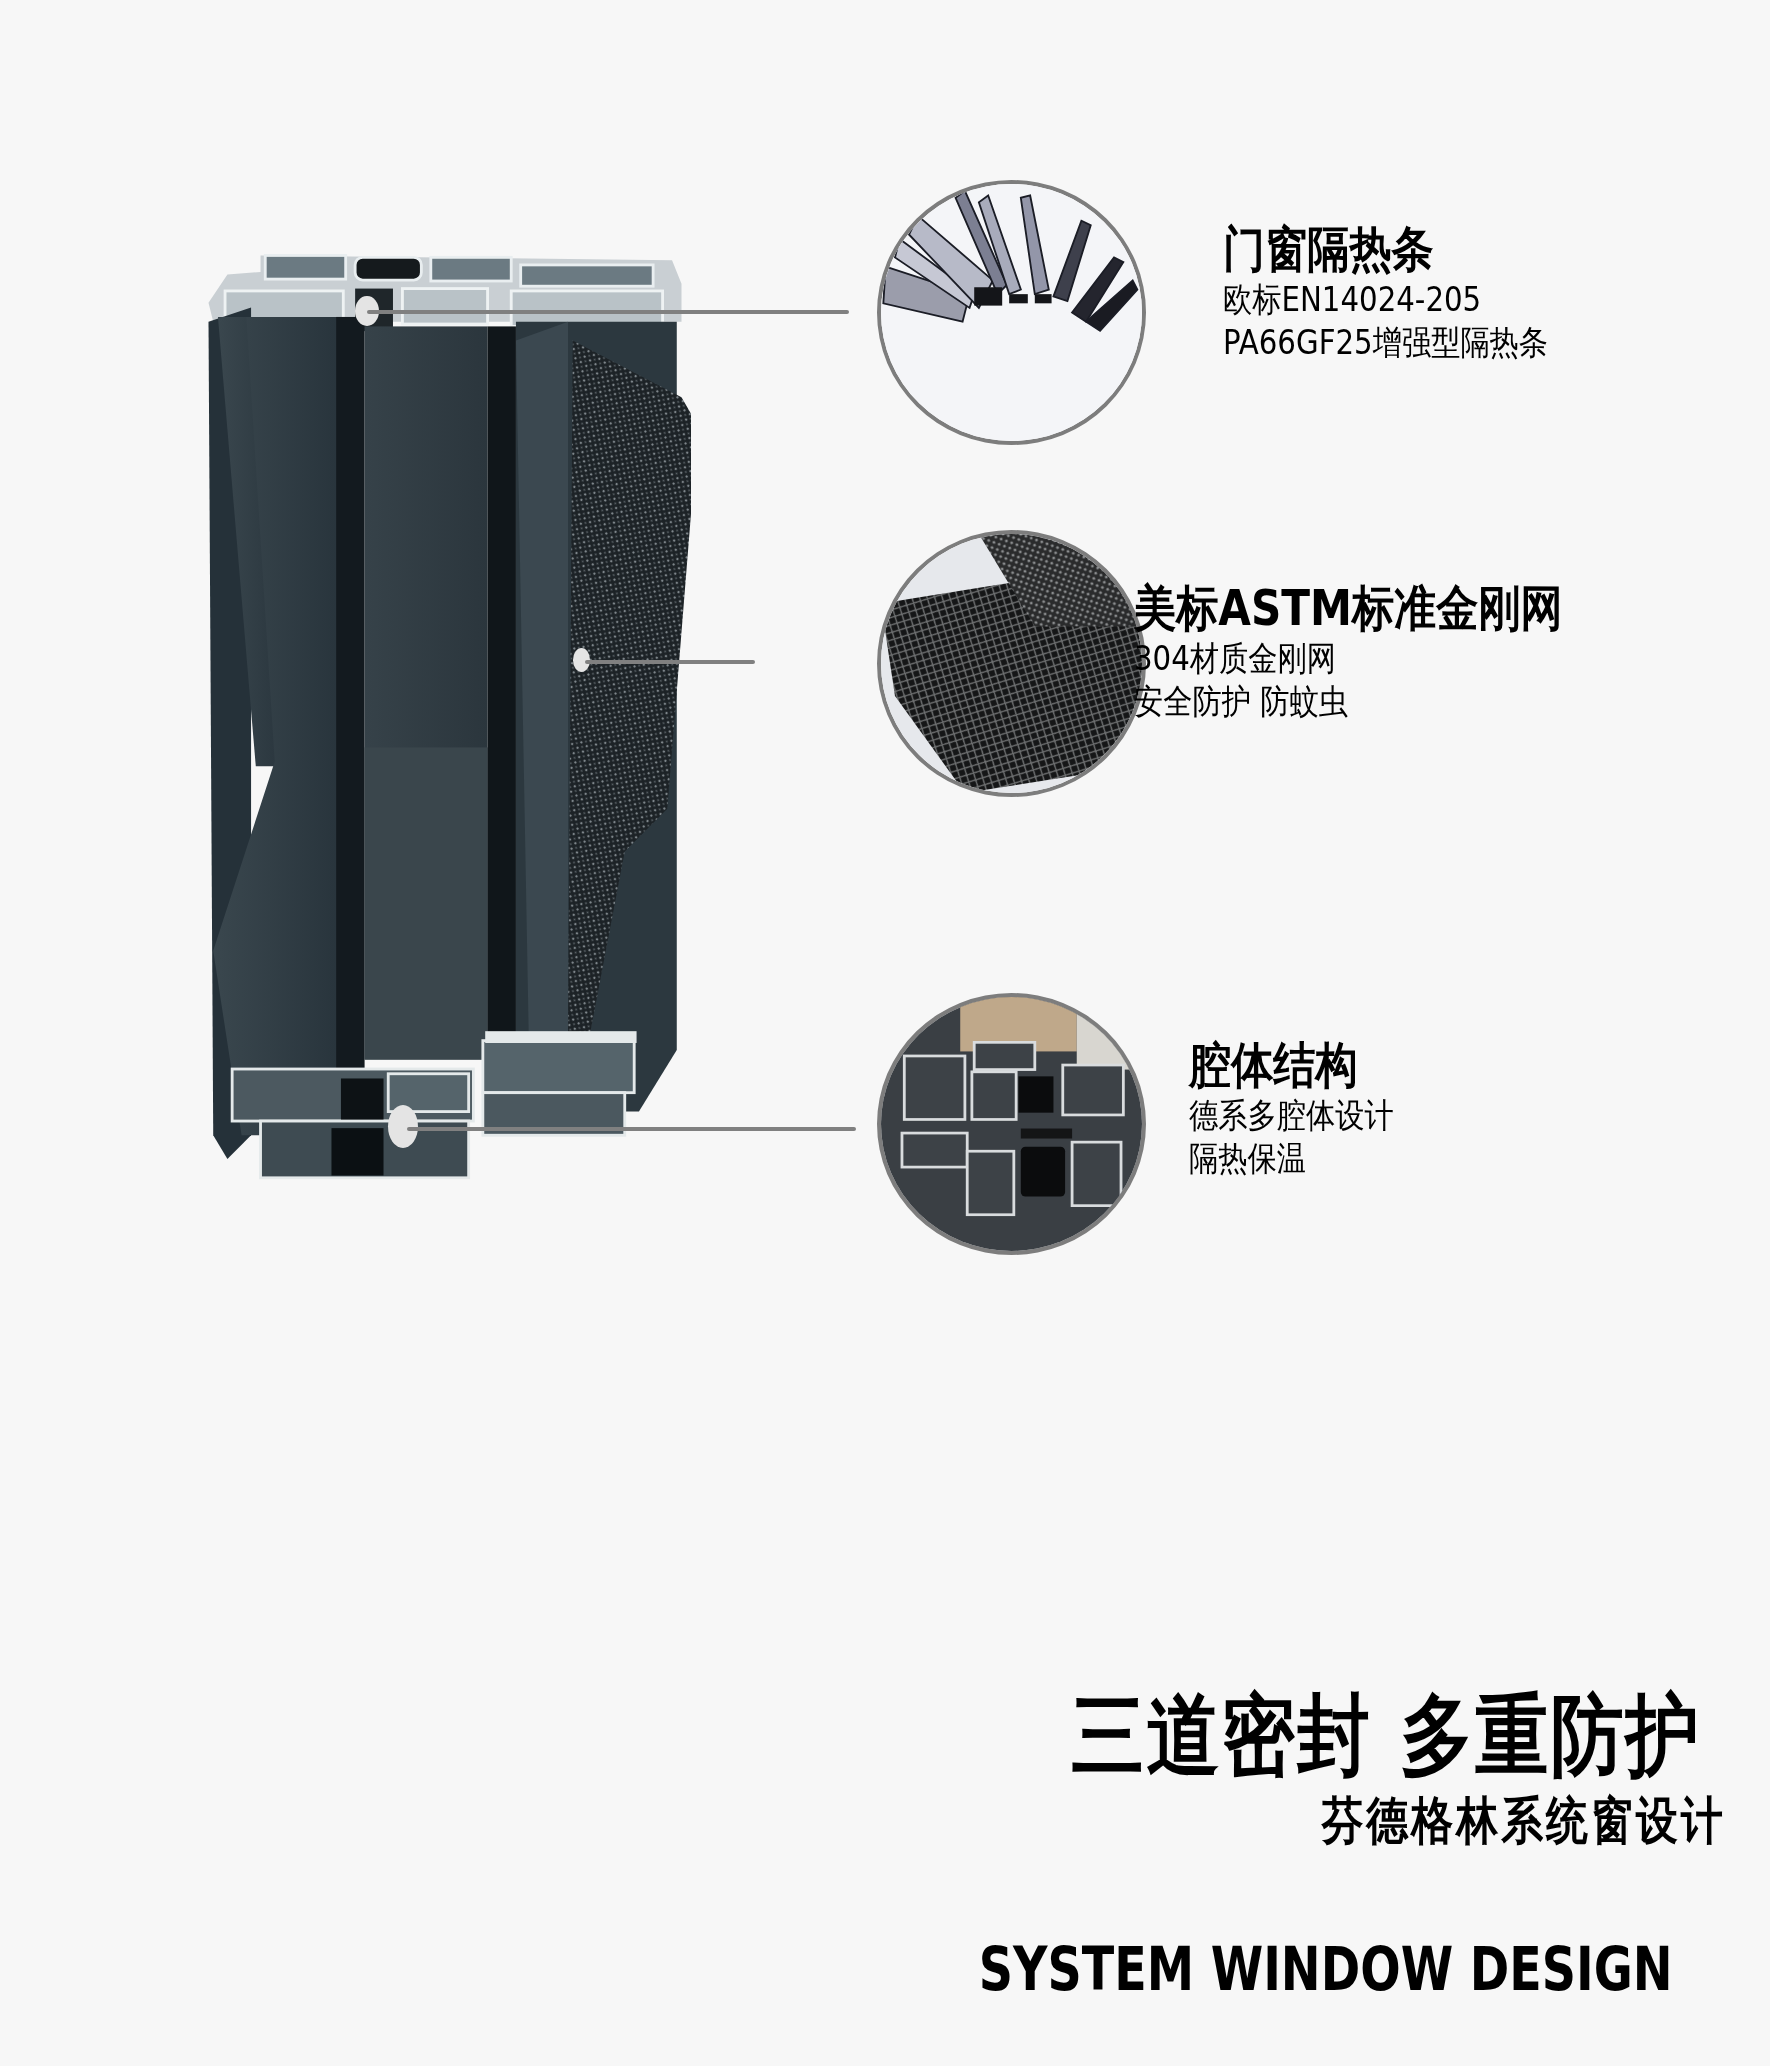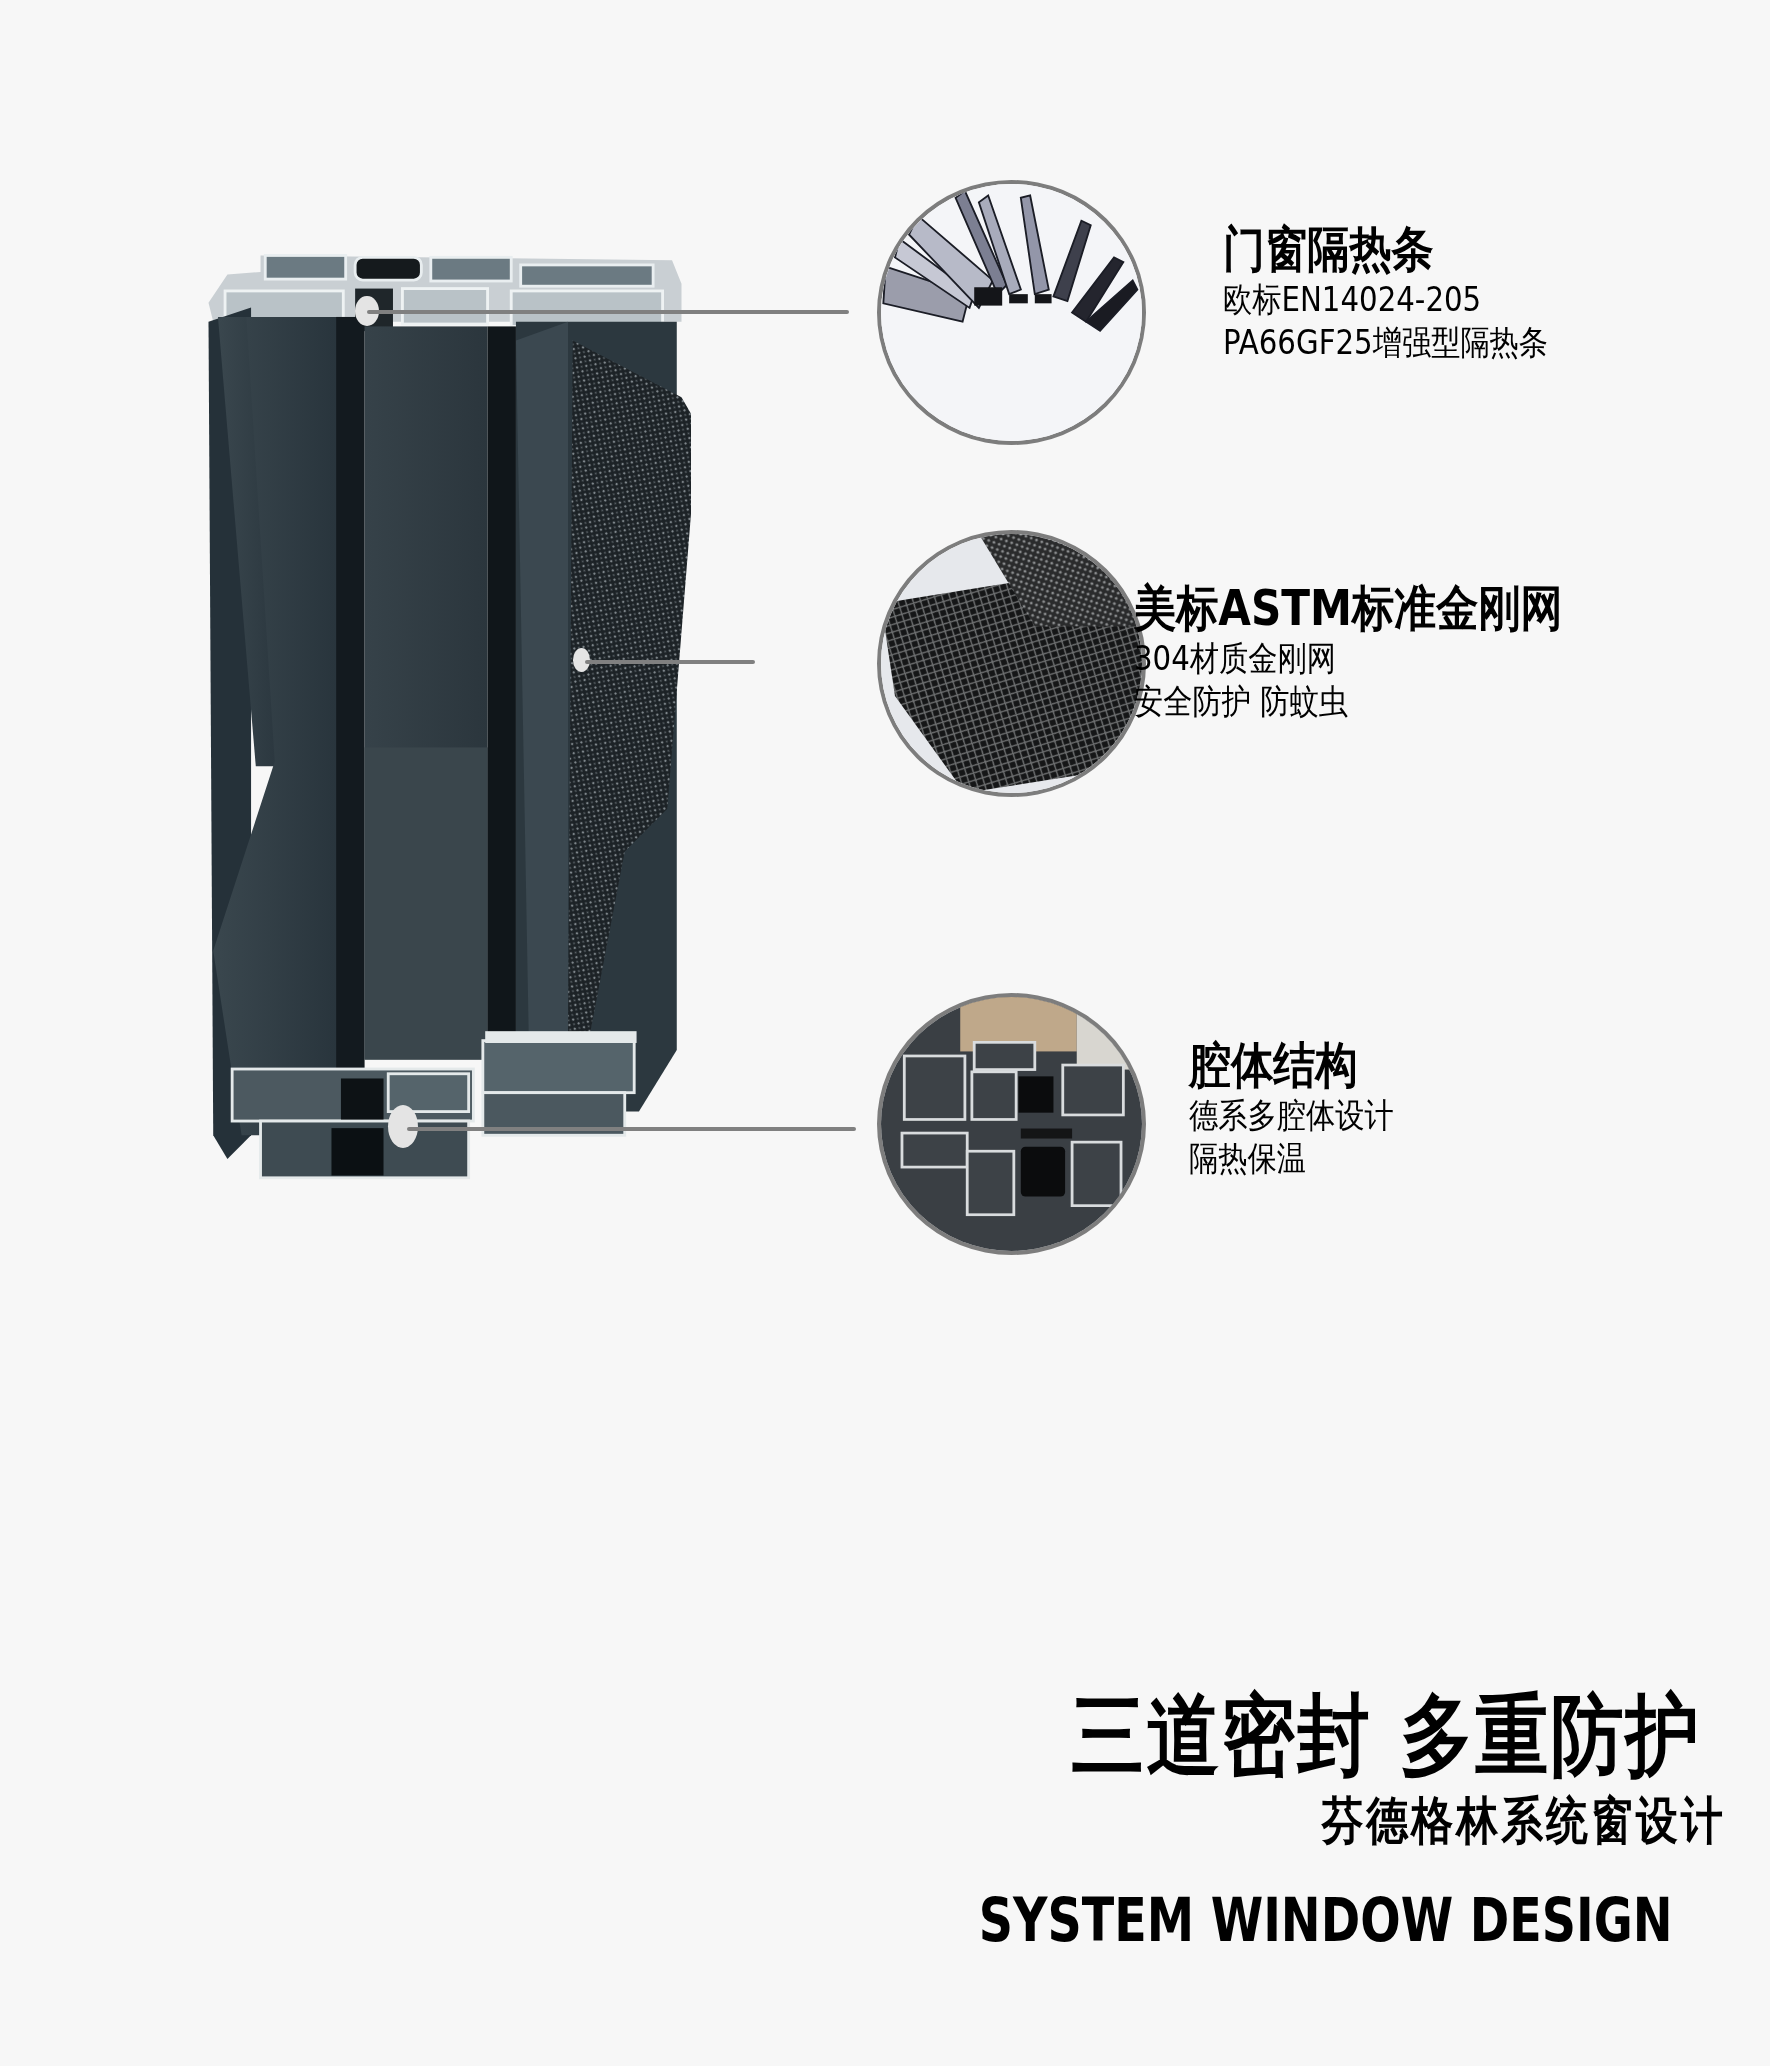--- a/index.html
+++ b/index.html
@@ -35,21 +35,21 @@
     transform: scaleX(0.86); transform-origin: left center; display: block;
   }
 
   
   .bottom { position: absolute; left: 0; width: 1770px; text-align: right; white-space: nowrap; }
   .bottom span { display: inline-block; transform-origin: center center; }
   #title-main { top: 1688px; }
   #title-main span { font-weight: bold; font-size: 89px; line-height: 95px; transform: scaleX(0.82); letter-spacing: 2.8px; }
   #title-sub { top: 1792px; }
   #title-sub span { font-weight: bold; font-size: 51px; line-height: 57px; transform: scaleX(0.82); letter-spacing: 3.8px; }
-  #title-en { top: 1887px; }
+  #title-en { top: 1936px; }
   #title-en span { font-weight: bold; font-size: 61px; line-height: 66px; transform: scaleX(0.78); }
 </style>
 </head>
 <body>
 
 <div id="profile" class="abs">
   <svg viewBox="0 0 1040 2000" width="492" height="946" xmlns="http://www.w3.org/2000/svg">
     <defs>
       <pattern id="meshPat" width="14" height="14" patternUnits="userSpaceOnUse" patternTransform="rotate(35)">
         <rect width="14" height="14" fill="#1c2226"></rect>

